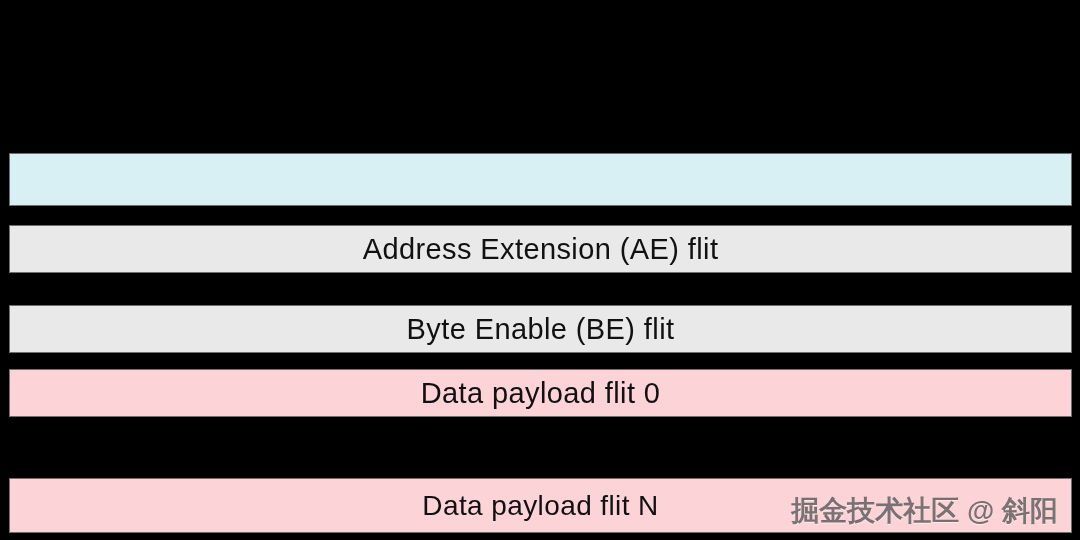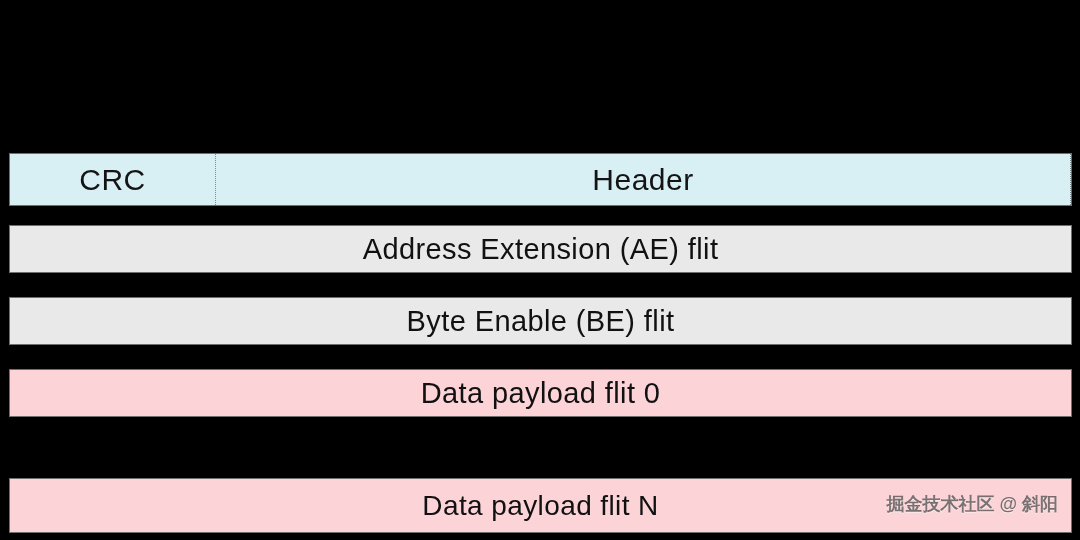--- a/index.html
+++ b/index.html
@@ -55,21 +55,21 @@
     color: #141414;
     box-sizing: border-box;
     letter-spacing: 0.5px;
   }
   .seg-crc   { width: 206px; border-right: 1px dotted #7d8d90; }
   .seg-hdr   { flex: 1 1 auto; border-right: 1px dotted #7d8d90; }
   .seg-dlhdr { width: 168px; }
 
   
   .flit.ae-row   { top: 225px; height: 48px; background: #e9e9e9; font-size: 29px; }
-  .flit.be-row   { top: 297px; height: 48px; background: #e9e9e9; font-size: 29px; }
+  .flit.be-row   { top: 305px; height: 48px; background: #e9e9e9; font-size: 29px; }
   .flit.data0-row{ top: 369px; height: 48px; background: #fcd4d8; font-size: 29px; }
   .flit.dataN-row{ top: 478px; height: 55px; background: #fcd4d8; font-size: 28px; }
 
   .flit-label {
     display: block;
     text-align: center;
     line-height: 1;
   }
 
   
@@ -82,37 +82,35 @@
     letter-spacing: 3px;
     color: rgba(255,255,255,0.30);
     white-space: nowrap;
     pointer-events: none;
     user-select: none;
   }
   .wm-small {
     position: absolute;
     right: 22px;
     top: 492px;
-    font-size: 18px;
+    font-size: 28px;
     font-weight: 700;
     color: rgba(40,40,40,0.62);
     text-shadow: 0 1px 0 rgba(255,255,255,0.55);
     white-space: nowrap;
     pointer-events: none;
     user-select: none;
   }
 </style>
 </head>
 <body>
 
 <div id="stage">
 
   <div class="flit header-row">
-    <div class="seg seg-crc">CRC</div>
-    <div class="seg seg-hdr">Header</div>
   </div>
 
   <div class="flit ae-row">
     <span class="flit-label">Address Extension (AE) flit</span>
   </div>
 
   <div class="flit be-row">
     <span class="flit-label">Byte Enable (BE) flit</span>
   </div>
 

